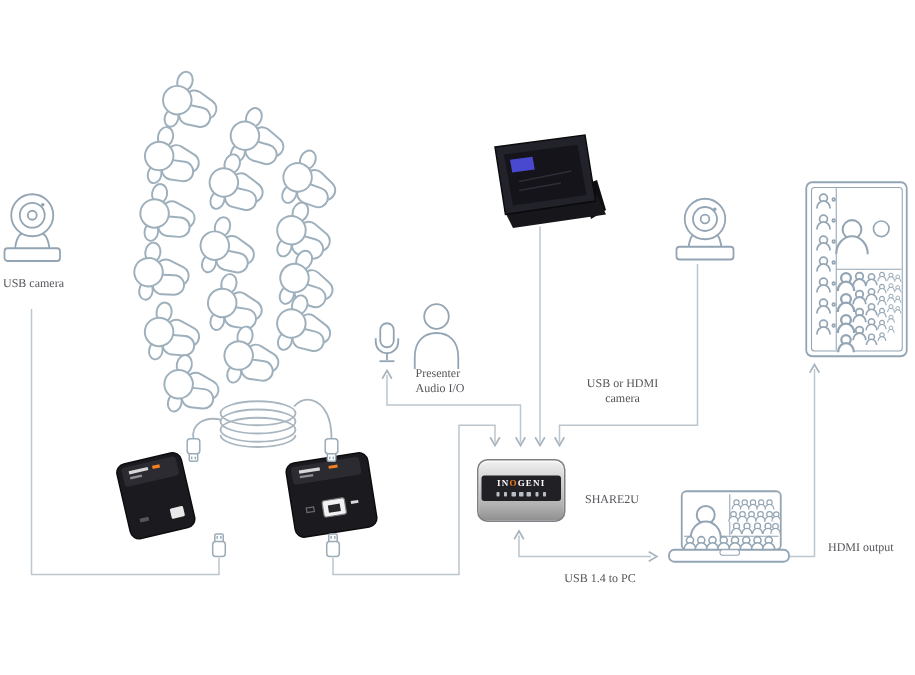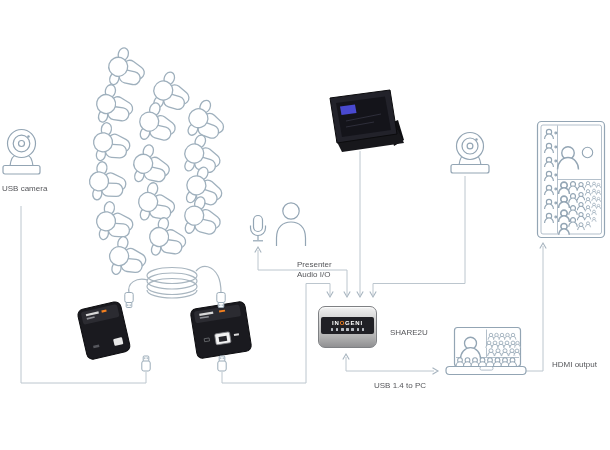--- a/index.html
+++ b/index.html
@@ -1,17 +1,17 @@
 <!DOCTYPE html>
 <html><head>
 <meta charset="utf-8">
 <style>
   html,body{margin:0;padding:0;background:#ffffff;}
   .canvas{position:relative;width:610px;height:450px;background:#ffffff;overflow:hidden;
-          font-family:Liberation Sans, sans-serif;}
+          font-family:Liberation Serif, serif;}
   .canvas svg{position:absolute;left:0;top:0;}
   .lbl{position:absolute;font-size:8px;line-height:9.5px;color:#55565a;white-space:pre;}
   .lbl.center{text-align:center;}
   
   .share2u{position:absolute;left:318px;top:306px;width:59px;height:42px;border-radius:7px;
            background:linear-gradient(180deg,#f1f1f1,#d4d4d4 30%,#b4b4b4 72%,#909092);
            border:1px solid #7e8083;box-shadow:inset 0 1px 1px rgba(255,255,255,.8);box-sizing:border-box;}
   .share2u .band{position:absolute;left:2px;right:2px;top:10px;height:17px;background:#202025;
            border-radius:2px;display:flex;flex-direction:column;align-items:center;justify-content:center;}
   .share2u .logo{font-size:6px;font-weight:bold;letter-spacing:.8px;color:#ffffff;line-height:7px;}
@@ -266,18 +266,19 @@
           <i></i>
           <i></i>
           <i></i>
           <i></i>
           <i></i>
         </div>
   </div>
 </div>
 
 <div class="lbl" style="left:2px;top:184px;">USB camera</div>
-<div class="lbl" style="left:277px;top:260px;margin-left:20px;"><span>Presenter</span><br><span>Audio I/O</span></div>
+<div class="lbl" style="left:277px;top:244px;"><span>Presenter</span><br><span>Audio I/O</span></div>
+<div class="lbl center" style="left:383px;top:251px;width:64px;"><span>USB or HDMI</span><br><span>camera</span></div>
 <div class="lbl" style="left:390px;top:328px;">SHARE2U</div>
 <div class="lbl center" style="left:366px;top:381px;width:68px;">USB 1.4 to PC</div>
 <div class="lbl" style="left:552px;top:360px;">HDMI output</div>
 
 </div>
 
 </body></html>

